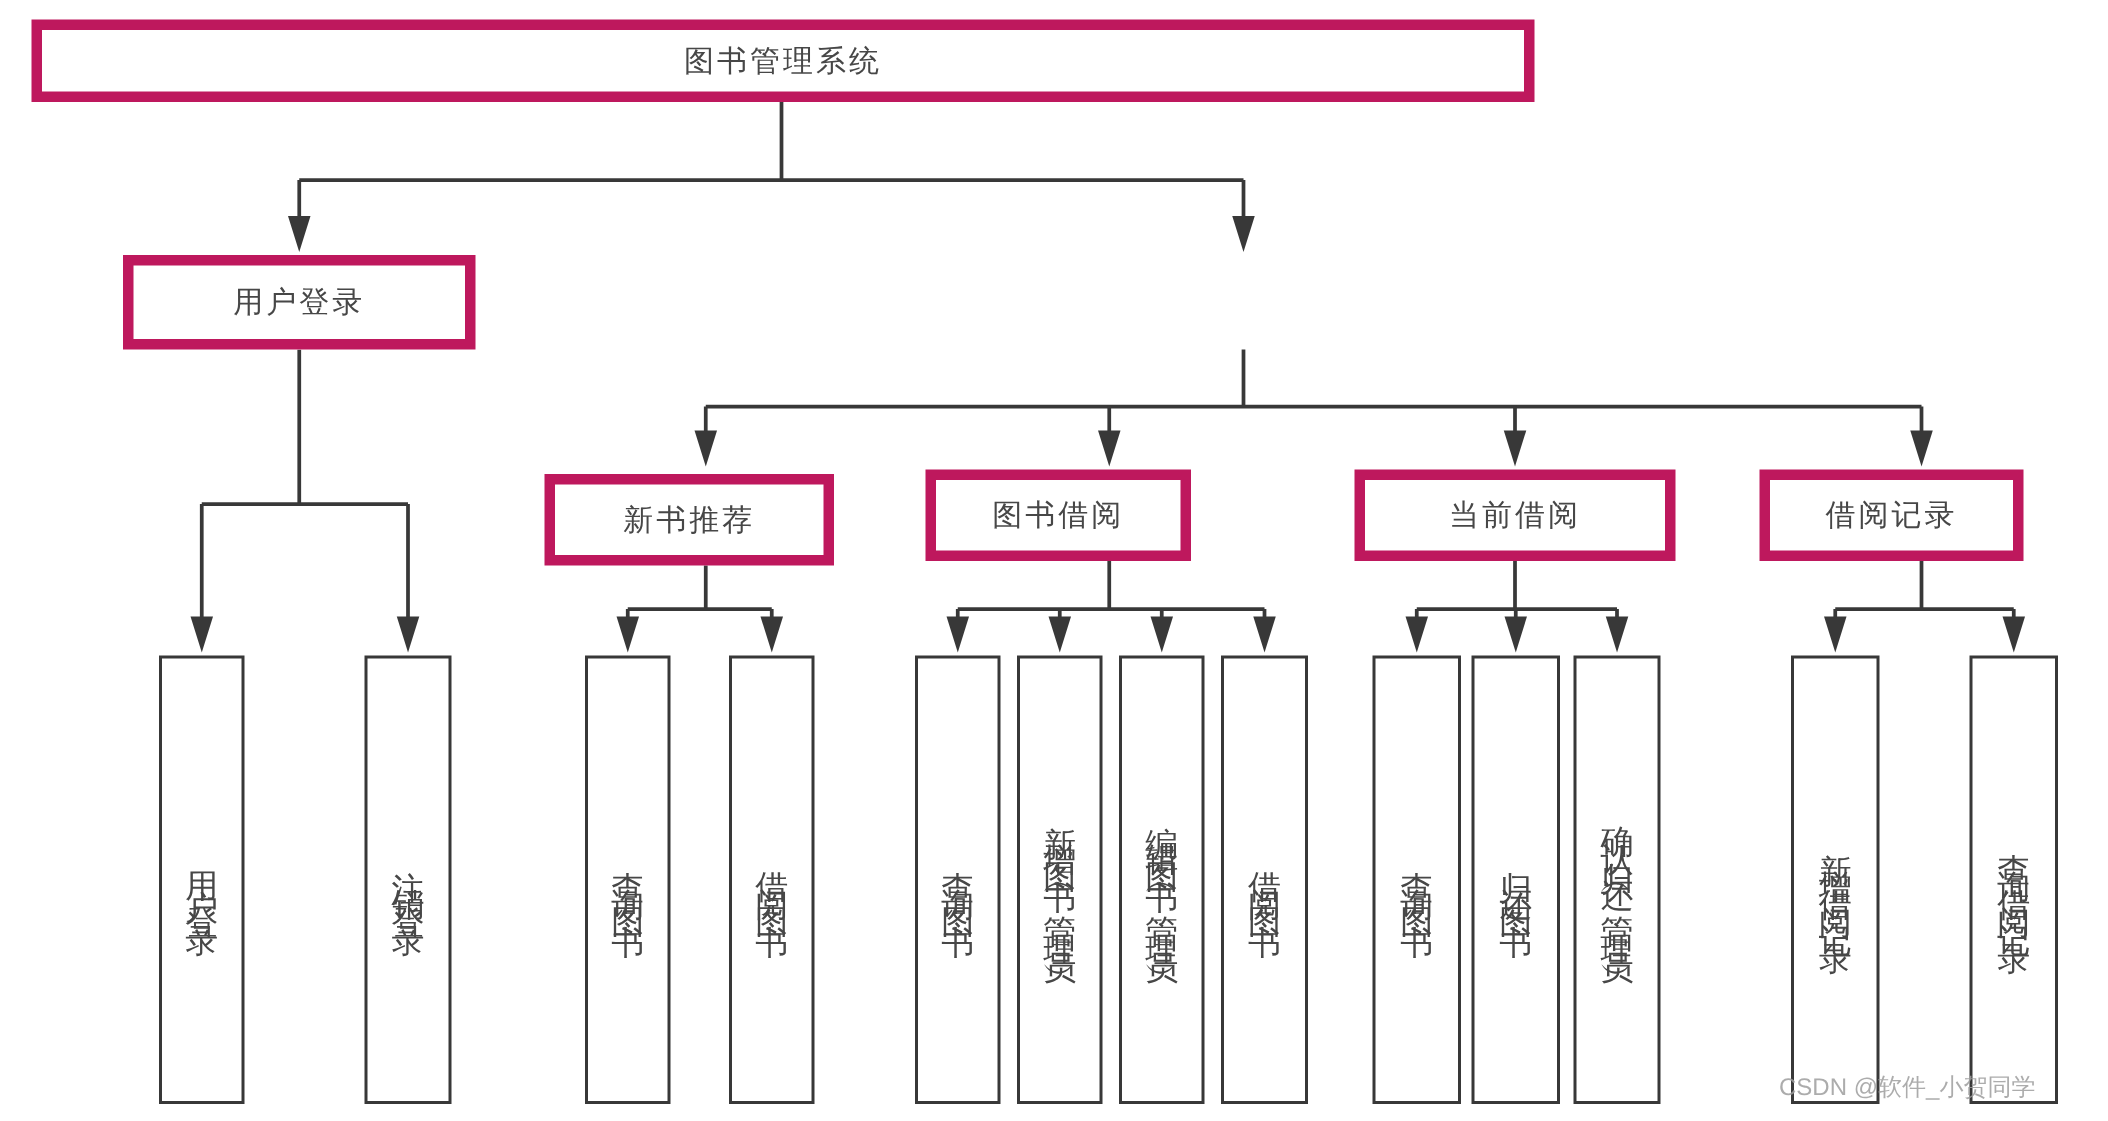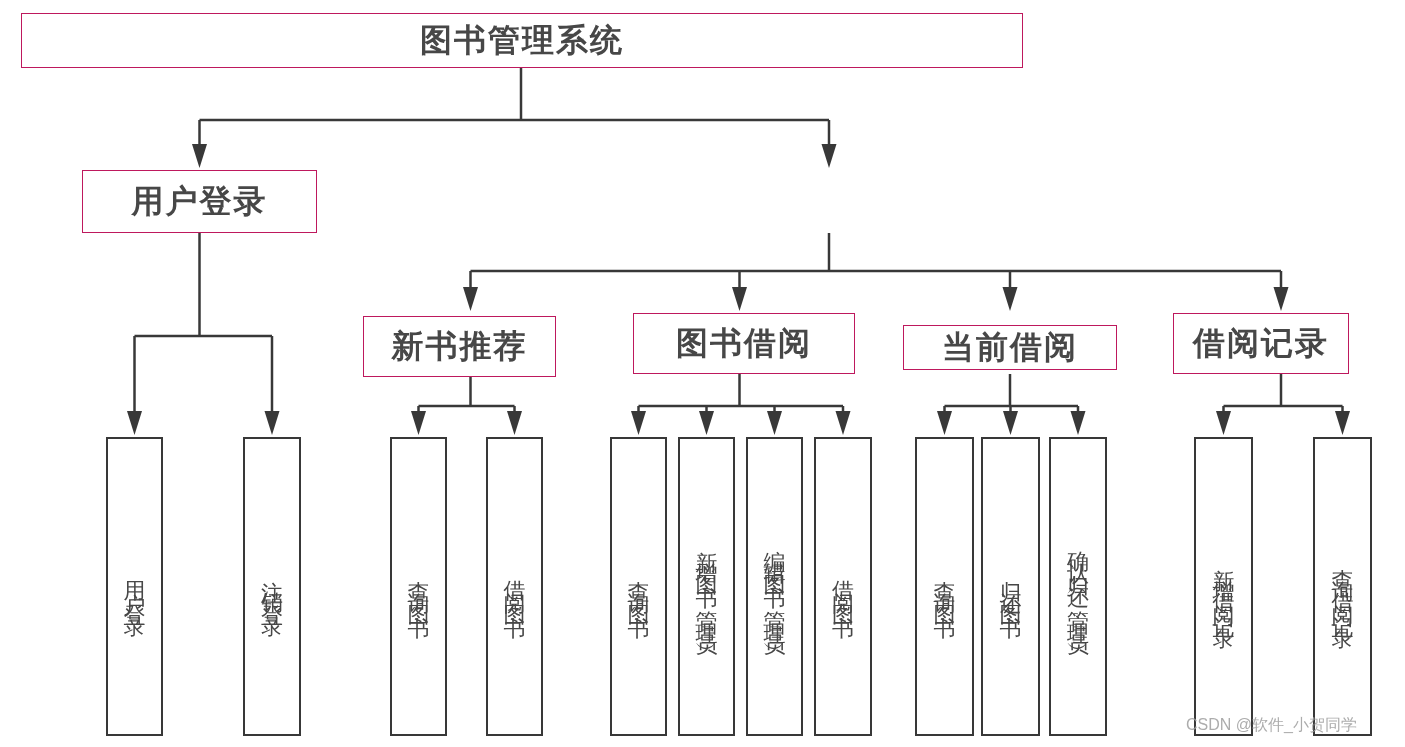--- a/index.html
+++ b/index.html
@@ -25,25 +25,24 @@
   .node {
     position: absolute;
     box-sizing: border-box;
     background: #ffffff;
     display: flex;
     align-items: center;
     justify-content: center;
     color: #474747;
   }
   .hbox {
-    border: 1px solid #be185d;
-    font-size: 32px;
+    border: 7px solid #be185d;
+    font-size: 20px;
     letter-spacing: 2px;
     white-space: nowrap;
-    font-weight: bold;
   }
   .vbox {
     border: 2.5px solid #383838;
     font-size: 22px;
   }
   .vtext {
     writing-mode: vertical-rl;
     text-orientation: mixed;
     letter-spacing: 12px;
     line-height: 1;
@@ -137,22 +136,22 @@
       <polygon points="1216,411 1231,411 1223.5,435" fill="#383838" stroke="none"></polygon>
       <polygon points="1335,411 1350,411 1342.5,435" fill="#383838" stroke="none"></polygon>
     </g>
   </svg>
 
   <div class="node hbox" style="left:21px; top:13px; width:1002px; height:55px;">图书管理系统</div>
 
   <div class="node hbox" style="left:82px; top:170px; width:235px; height:63px;">用户登录</div>
 
   <div class="node hbox" style="left:363px; top:316px; width:193px; height:61px;">新书推荐</div>
-  <div class="node hbox" style="left:633px; top:313px; width:222px; height:61px;">图书借阅</div>
-  <div class="node hbox" style="left:903px; top:325px; width:214px; height:45px;">当前借阅</div>
+  <div class="node hbox" style="left:617px; top:313px; width:177px; height:61px;">图书借阅</div>
+  <div class="node hbox" style="left:903px; top:313px; width:214px; height:61px;">当前借阅</div>
   <div class="node hbox" style="left:1173px; top:313px; width:176px; height:61px;">借阅记录</div>
 
   <div class="node vbox" style="left:106px; top:437px; width:57px; height:299px;">
     <span class="vtext">用户登录</span>
   </div>
   <div class="node vbox" style="left:243px; top:437px; width:58px; height:299px;">
     <span class="vtext">注销登录</span>
   </div>
 
   <div class="node vbox" style="left:390px; top:437px; width:57px; height:299px;">

